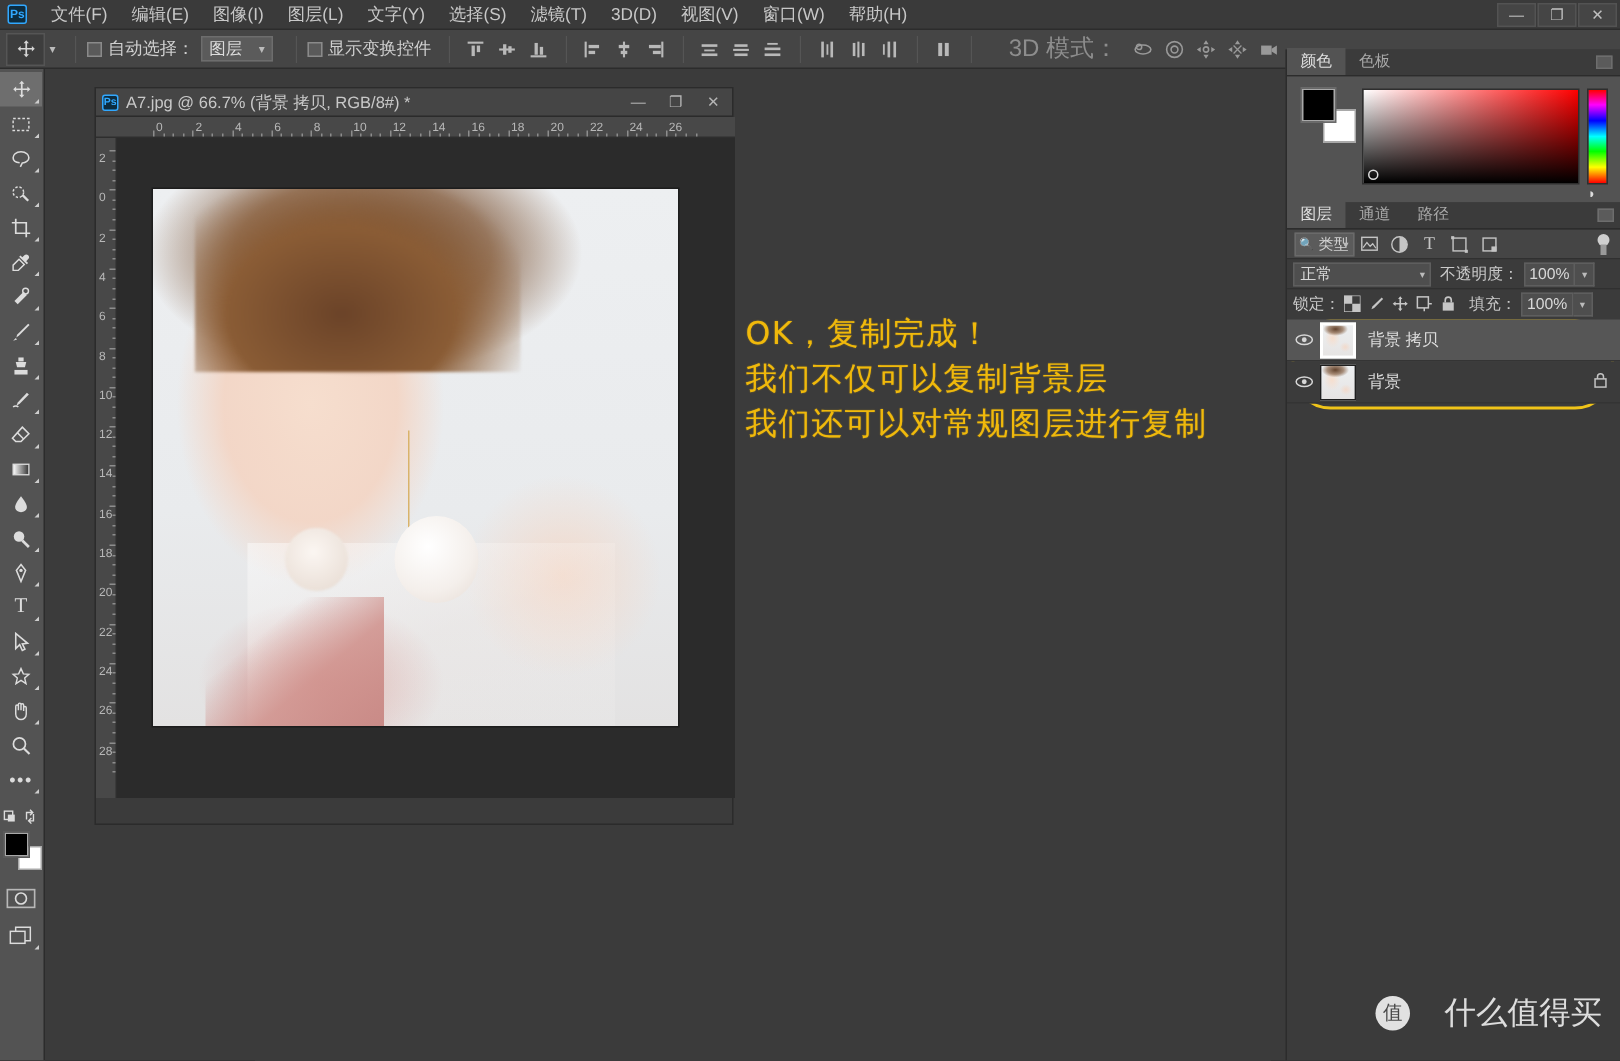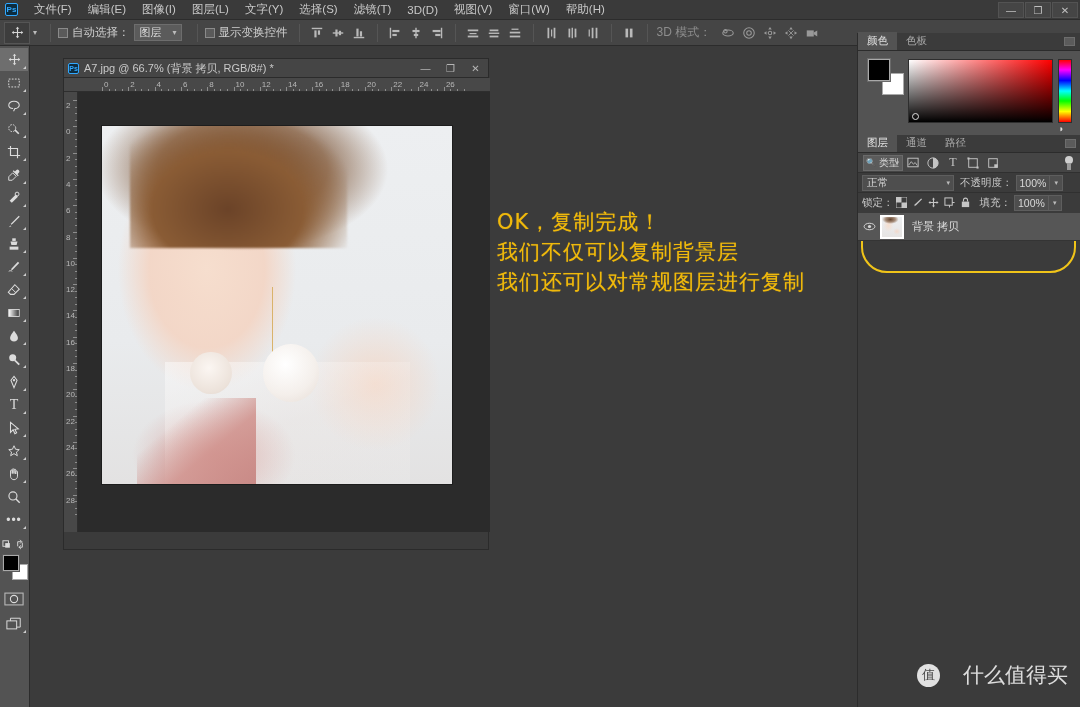--- a/index.html
+++ b/index.html
@@ -57,21 +57,21 @@
     position:relative; min-width:48px; margin-right:8px;
   }
   .ob-select:after{
     content:"\25BE"; position:absolute; right:4px; color:#bbb; font-size:8px;
   }
   .ob-sep{ width:1px;height:18px;background:#333;margin:0 7px; border-right:1px solid #555;}
   .ob-icon{
     width:19px;height:19px;margin:0 1px;display:flex;align-items:center;justify-content:center;
     color:#b9b9b9;
   }
-  .ob-3dlabel{ color:#8d8d8d;font-size:12px;margin:0 6px 0 2px;}
+  .ob-3dlabel{ color:#8d8d8d;font-size:16px;margin:0 6px 0 18px;}
 
   
   .toolbar{
     position:absolute; left:0; top:46px; width:30px; height:661px;
     background:#535353; border-right:1px solid #2c2c2c;
     padding-top:2px;
   }
   .tool{
     width:28px;height:23px; display:flex;align-items:center;justify-content:center;
     color:#d8d8d8; position:relative; font-size:13px;
@@ -896,20 +896,38 @@
                 <ellipse cx="7" cy="5" rx="6" ry="3.6" fill="none" stroke="#d6d6d6" stroke-width="1.1"></ellipse>
                 <circle cx="7" cy="5" r="1.8" fill="#d6d6d6"></circle>
               </svg>
           </div>
           <div class="lr-thumb sel">
               <div class="mini"></div>
             </div>
           <div class="lr-name">背景 拷贝</div>
         </div>
 
+        <div class="layerrow">
+          <div class="lr-eye">
+            <svg width="13" height="9" viewBox="0 0 14 10">
+                <ellipse cx="7" cy="5" rx="6" ry="3.6" fill="none" stroke="#d6d6d6" stroke-width="1.1"></ellipse>
+                <circle cx="7" cy="5" r="1.8" fill="#d6d6d6"></circle>
+              </svg>
+          </div>
+          <div class="lr-thumb">
+              <div class="mini"></div>
+            </div>
+          <div class="lr-name">背景</div>
+          <div class="lr-lock">
+            <svg width="10" height="11" viewBox="0 0 11 12">
+                <rect x="1.5" y="5" width="8" height="6" fill="none" stroke="#c3c3c3" stroke-width="1.1"></rect>
+                <path d="M3.3 5 V3.4 A2.2 2.2 0 0 1 7.7 3.4 V5" fill="none" stroke="#c3c3c3" stroke-width="1.1"></path>
+              </svg>
+          </div>
+        </div>
       </div>
     </div>
   </div>
 
   <div class="watermark">
     <div class="wm-logo">值</div>
     <div class="wm-text">什么值得买</div>
   </div>
 
 </div>

